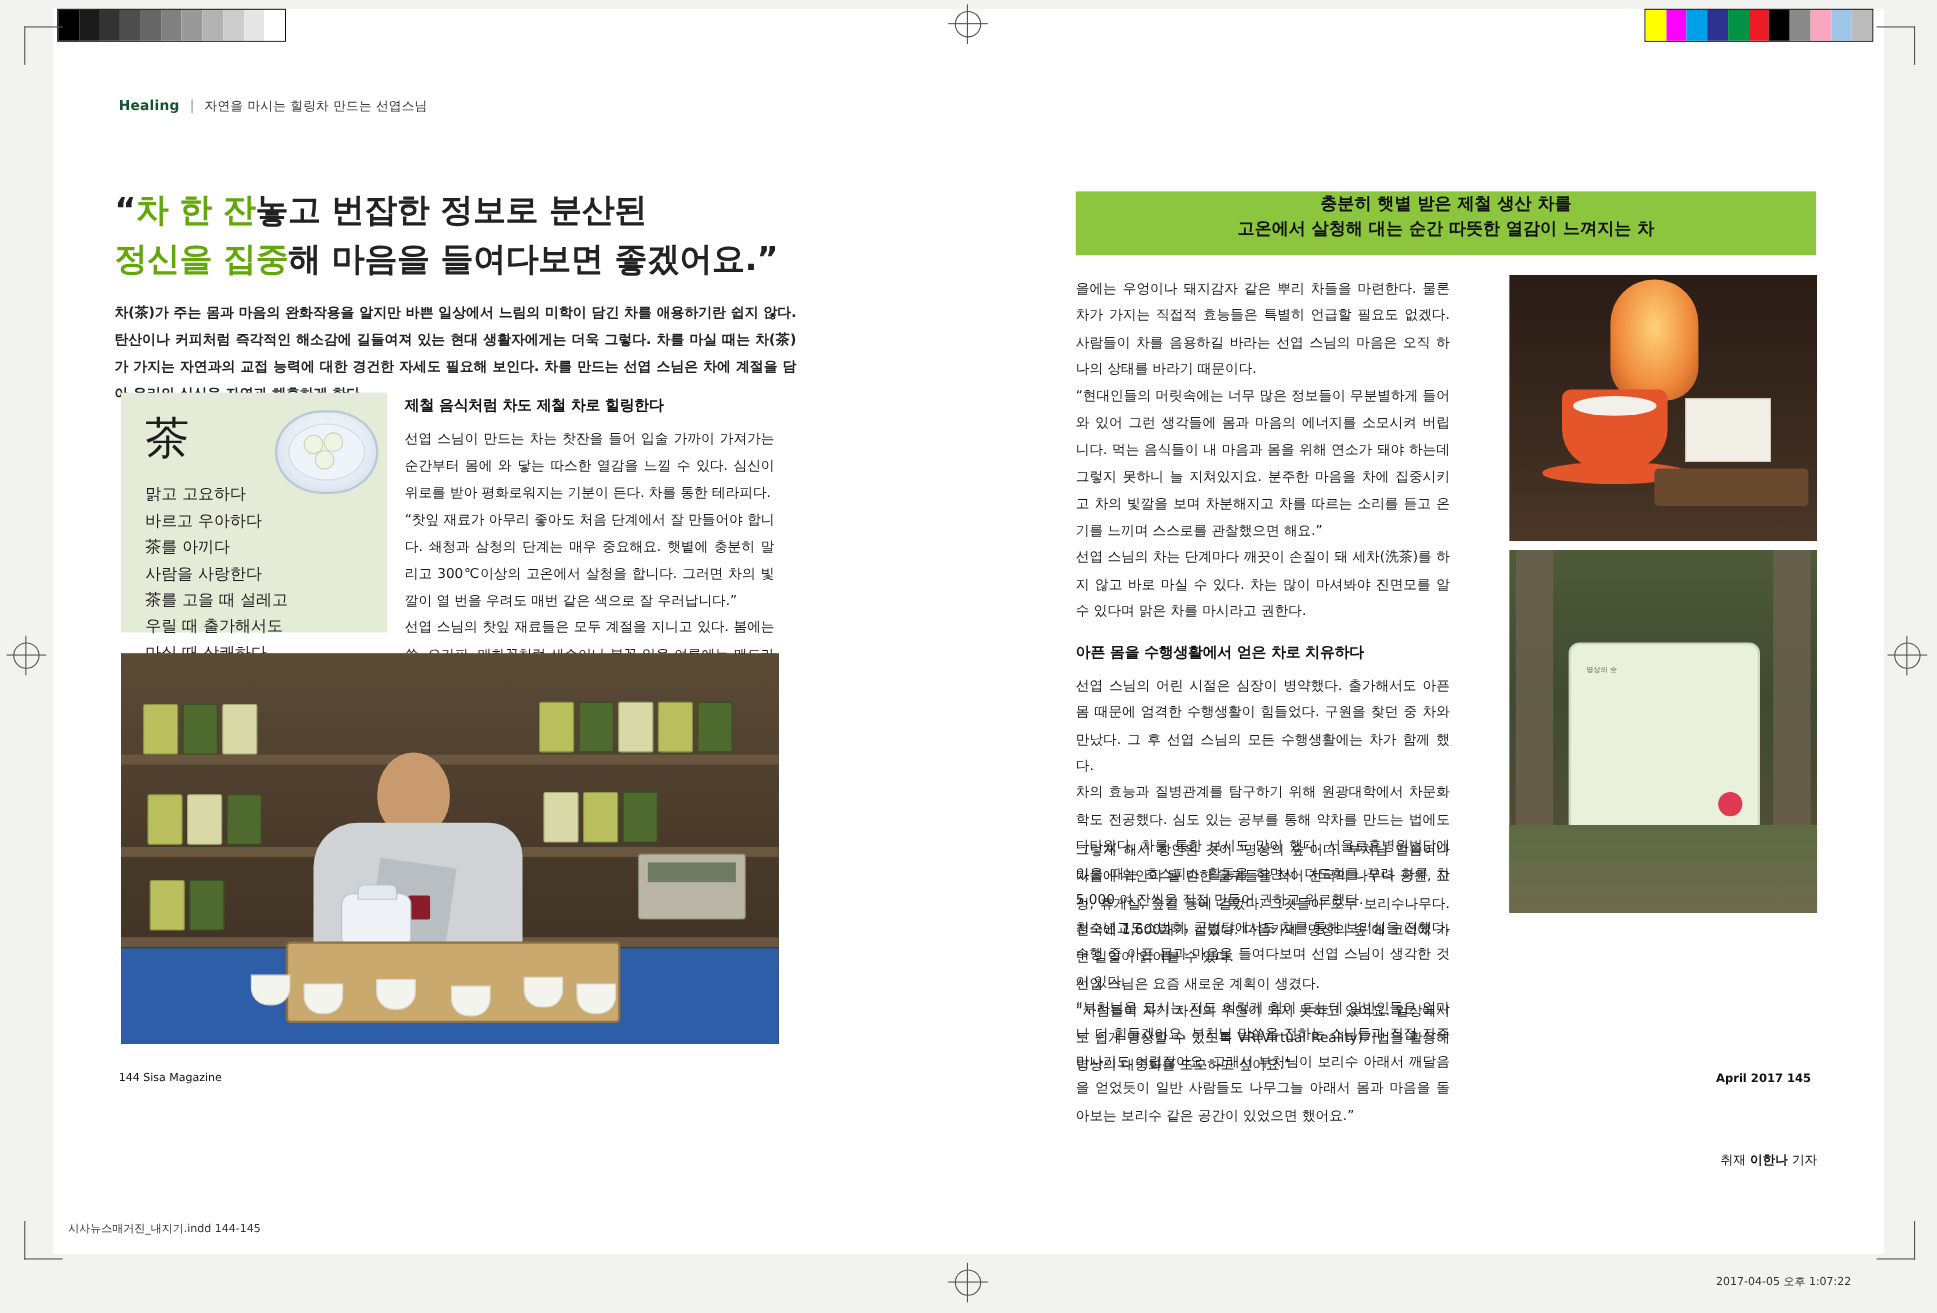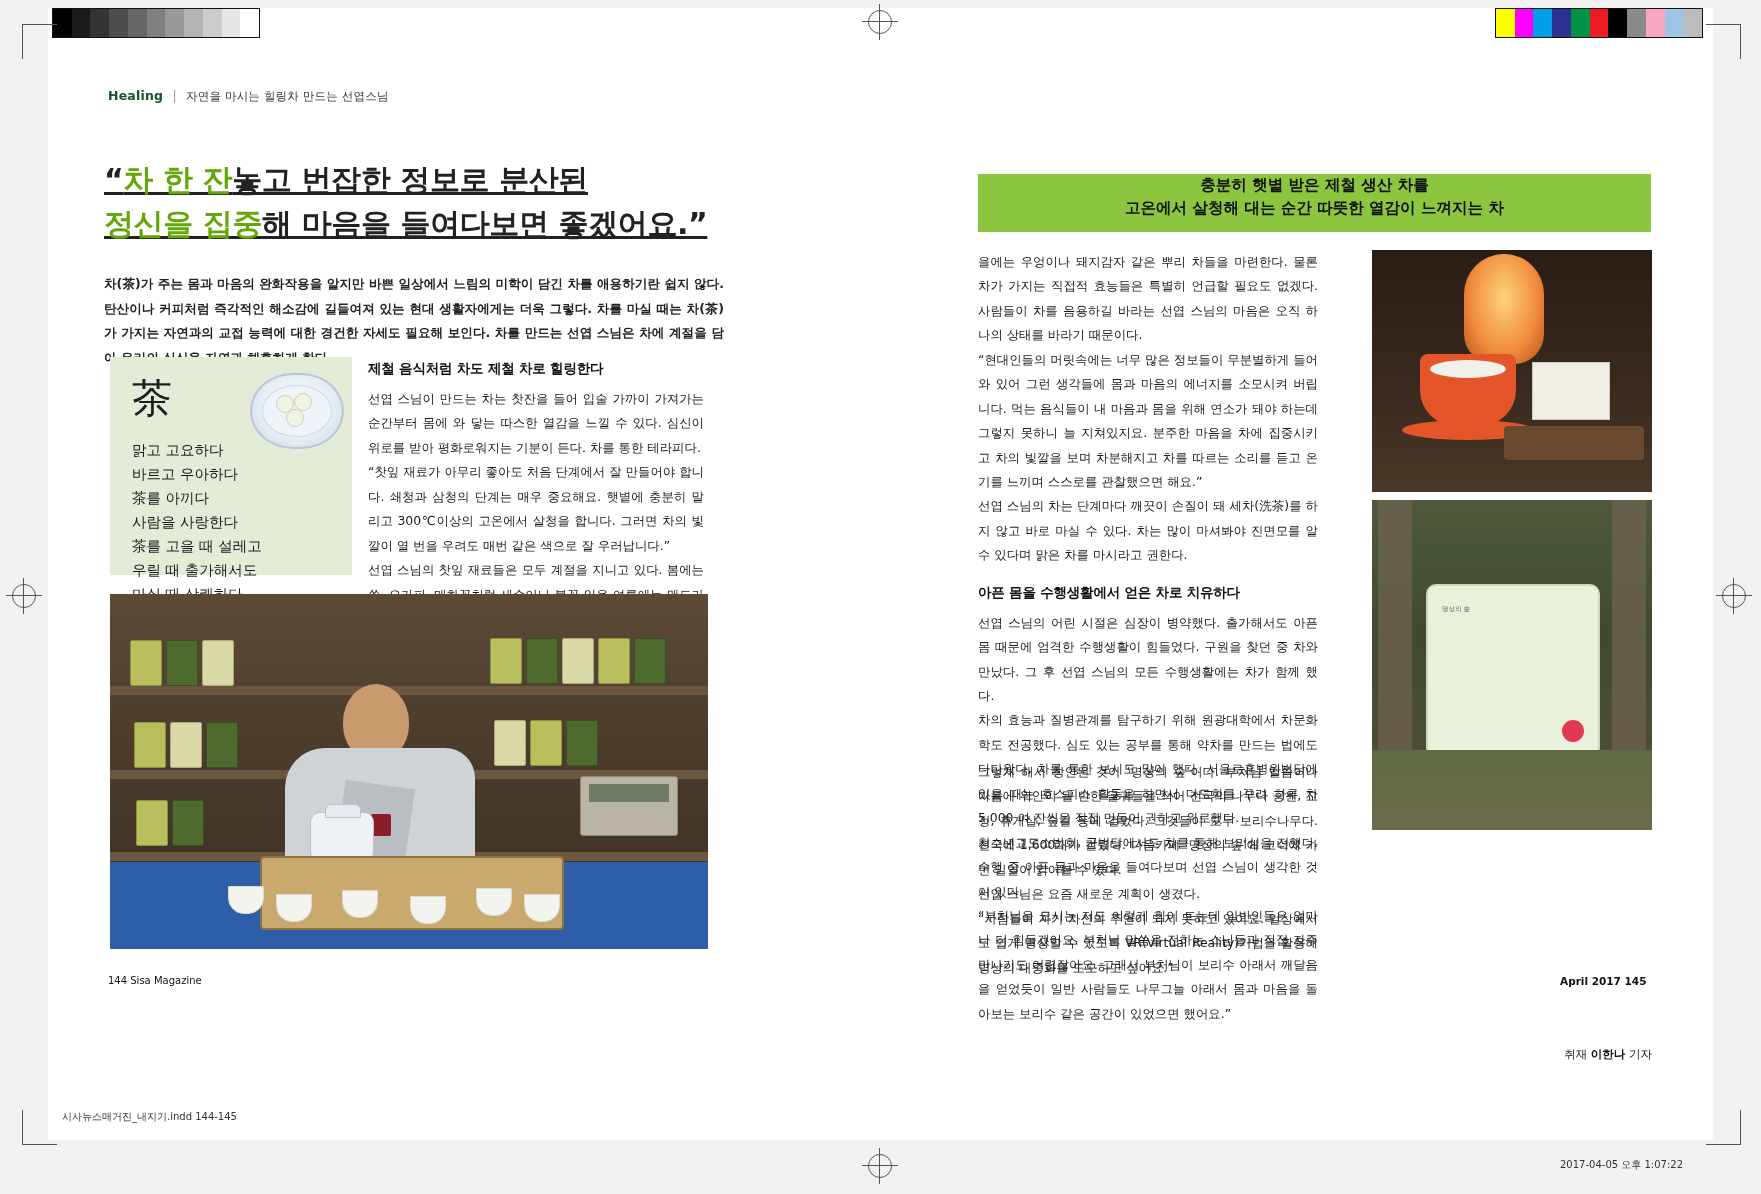--- a/index.html
+++ b/index.html
@@ -35,22 +35,22 @@
   .corner.tr{border-right:1px solid #555;border-top:1px solid #555;}
   .corner.bl{border-left:1px solid #555;border-bottom:1px solid #555;}
   .corner.br{border-right:1px solid #555;border-bottom:1px solid #555;}
 
   
   .header{position:absolute;left:108px;top:88px;font-size:12.5px;letter-spacing:.2px;}
   .header .cat{color:#14532d;font-weight:bold;}
   .header .sep{color:#999;margin:0 5px;}
   .header .sub{color:#333;font-size:11.5px;}
 
-  .headline{position:absolute;left:104px;top:158px;width:700px;
-    font-size:30px;line-height:1.45;color:#222;font-weight:bold;letter-spacing:-.4px;text-decoration:underline;}
+  .headline{position:absolute;left:104px;top:170px;width:700px;
+    font-size:30px;line-height:1.45;color:#222;font-weight:bold;letter-spacing:-.4px;}
   .headline .hl{color:#63a70a;}
   .headline .q{color:#222;}
 
   .lead{position:absolute;left:104px;top:272px;width:620px;font-size:12.6px;line-height:1.95;color:#222;font-weight:bold;text-align:justify;}
 
   .poembox{position:absolute;left:110px;top:357px;width:242px;height:218px;background:#e4ecd8;}
   .poembox .tea-ch{position:absolute;left:22px;top:14px;font-family:"DejaVu Serif","Liberation Serif",serif;font-size:40px;color:#1d1d1d;}
   .poembox .lines{position:absolute;left:22px;top:82px;font-family:"DejaVu Serif","Liberation Serif",serif;font-size:14.5px;line-height:1.65;color:#1a1a1a;}
   .bowl{position:absolute;left:140px;top:16px;width:94px;height:76px;}
   .bowl .rim{position:absolute;left:0;top:0;width:94px;height:76px;border-radius:50%/55%;background:radial-gradient(ellipse at 50% 45%, #f7fbff 0%, #e7eef6 55%, #c9d6e4 100%);border:2px solid #b9c7d6;box-sizing:border-box;}

